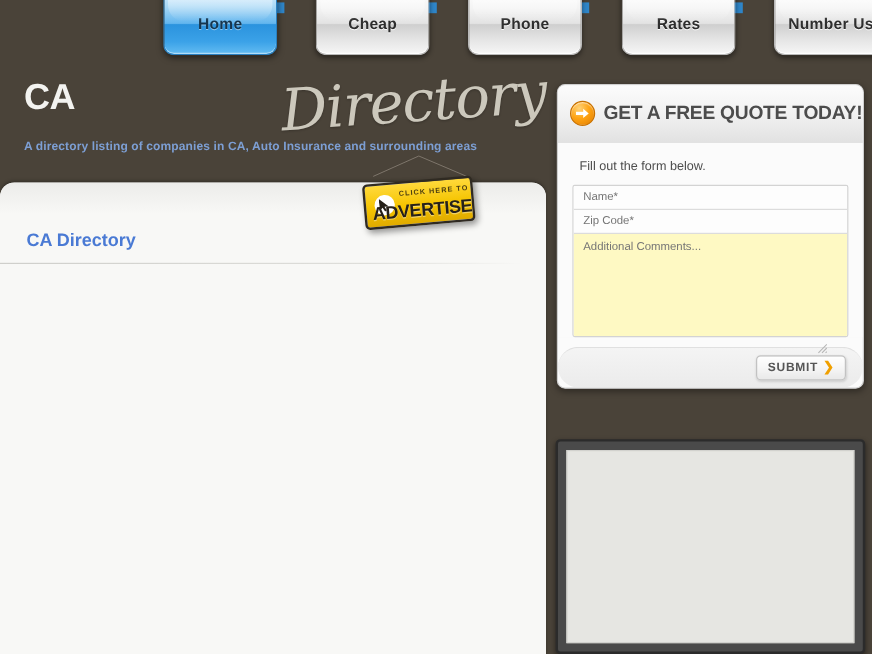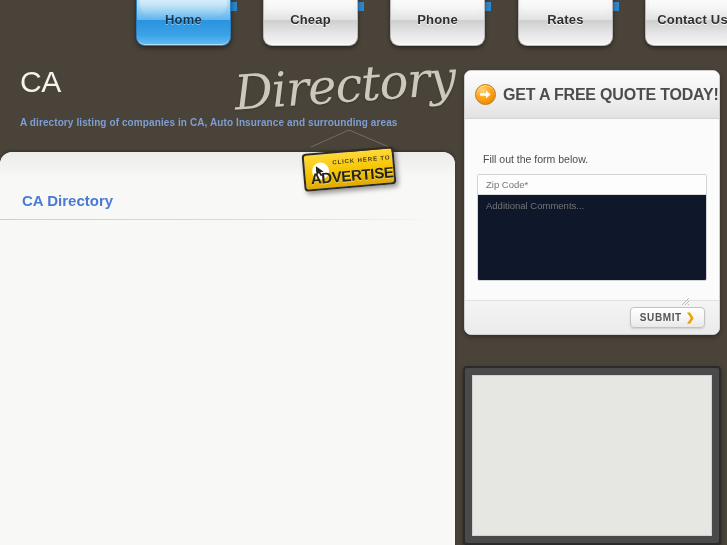--- a/index.html
+++ b/index.html
@@ -84,21 +84,21 @@
     position: absolute;
     top: 55px; left: 0;
     width: 727px;
     height: 100px;
   }
 
   .site-title {
     position: absolute;
     left: 20px; top: 10px;
     font-size: 30px;
-    font-weight: normal;
+    font-weight: bold;
     color: #f3f3f0;
     letter-spacing: -.5px;
   }
 
   .site-tagline {
     position: absolute;
     left: 20px; top: 50px;
     font-size: 10px;
     font-weight: bold;
     color: #7d9fd4;
@@ -242,21 +242,21 @@
   }
 
   .quote-title {
     font-size: 16px;
     font-weight: bold;
     color: #4c4c4c;
     letter-spacing: -.2px;
     white-space: nowrap;
   }
 
-  .quote-body { padding: 10px 12px 0 12px; background: #fbfbfb; margin-top: 20px; }
+  .quote-body { padding: 10px 12px 0 12px; background: #fbfbfb; }
 
   .form-intro {
     font-size: 10.5px;
     color: #4d4d4d;
     padding: 4px 0 9px 6px;
   }
 
   .field-stack {
     border: 1px solid #d3d3d3;
     border-radius: 2px;
@@ -280,41 +280,42 @@
 
   .comment-field {
     display: block;
     width: 100%;
     height: 85px;
     border: none;
     padding: 5px 8px;
     font-family: "Liberation Sans", sans-serif;
     font-size: 9.5px;
     color: #6e6e6e;
-    background: #0f172a;
+    background: #fef9c3;
     resize: none;
     outline: none;
   }
 
   .resize-grip {
     position: absolute;
     right: 14px; bottom: 29px;
     width: 9px; height: 9px;
     pointer-events: none;
   }
 
   .quote-footer {
-    margin-top: 19px;
+    margin-top: 8px;
     height: 34px;
     background: linear-gradient(to bottom, #f4f4f4 0%, #ebebeb 100%);
     border-top: 1px solid #e0e0e0;
     display: flex;
     align-items: center;
     justify-content: flex-end;
     padding-right: 14px;
+    border-radius: 17px;
   }
 
   .submit-btn {
     height: 21px;
     padding: 0 9px;
     background: linear-gradient(to bottom, #ffffff 0%, #f6f6f6 50%, #e9e9e9 100%);
     border: 1px solid #c2c2c2;
     border-radius: 4px;
     display: flex;
     align-items: center;
@@ -373,21 +374,21 @@
 
   <div class="nav-tab" style="left:487px; width:95px;">
     <div class="tab-notch" style="right:-7px;"></div>
     <div class="tab-gloss"></div>
     <span class="tab-label">Rates</span>
   </div>
 
   <div class="nav-tab" style="left:614px; width:95px;">
     <div class="tab-notch" style="right:-7px;"></div>
     <div class="tab-gloss"></div>
-    <span class="tab-label">Contact Us</span>
+    <span class="tab-label">Number Us</span>
   </div>
 
 </div>
 
 <div class="header">
   <div class="site-title">CA</div>
   <div class="site-tagline">A directory listing of companies in CA, Auto Insurance and surrounding areas</div>
   <div class="script-logo">Directory</div>
 </div>
 
@@ -422,20 +423,21 @@
           <path d="M0,3.2 L6,3.2 L6,0.6 L10.6,4.5 L6,8.4 L6,5.8 L0,5.8 Z" fill="#ffffff"></path>
         </svg>
       </div>
       <span class="quote-title">GET A FREE QUOTE TODAY!</span>
     </div>
 
     <div class="quote-body">
       <div class="form-intro">Fill out the form below.</div>
 
       <div class="field-stack">
+        <input class="text-field" type="text" placeholder="Name*" style="">
         <input class="text-field" type="text" placeholder="Zip Code*" style="">
         <textarea class="comment-field" placeholder="Additional Comments..." style=""></textarea>
       </div>
     </div>
 
     <svg class="resize-grip" viewBox="0 0 9 9">
       <path d="M8,1 L1,8 M8,4 L4,8 M8,7 L7,8" stroke="#b6b6b6" stroke-width="0.9" fill="none"></path>
     </svg>
 
     <div class="quote-footer">

